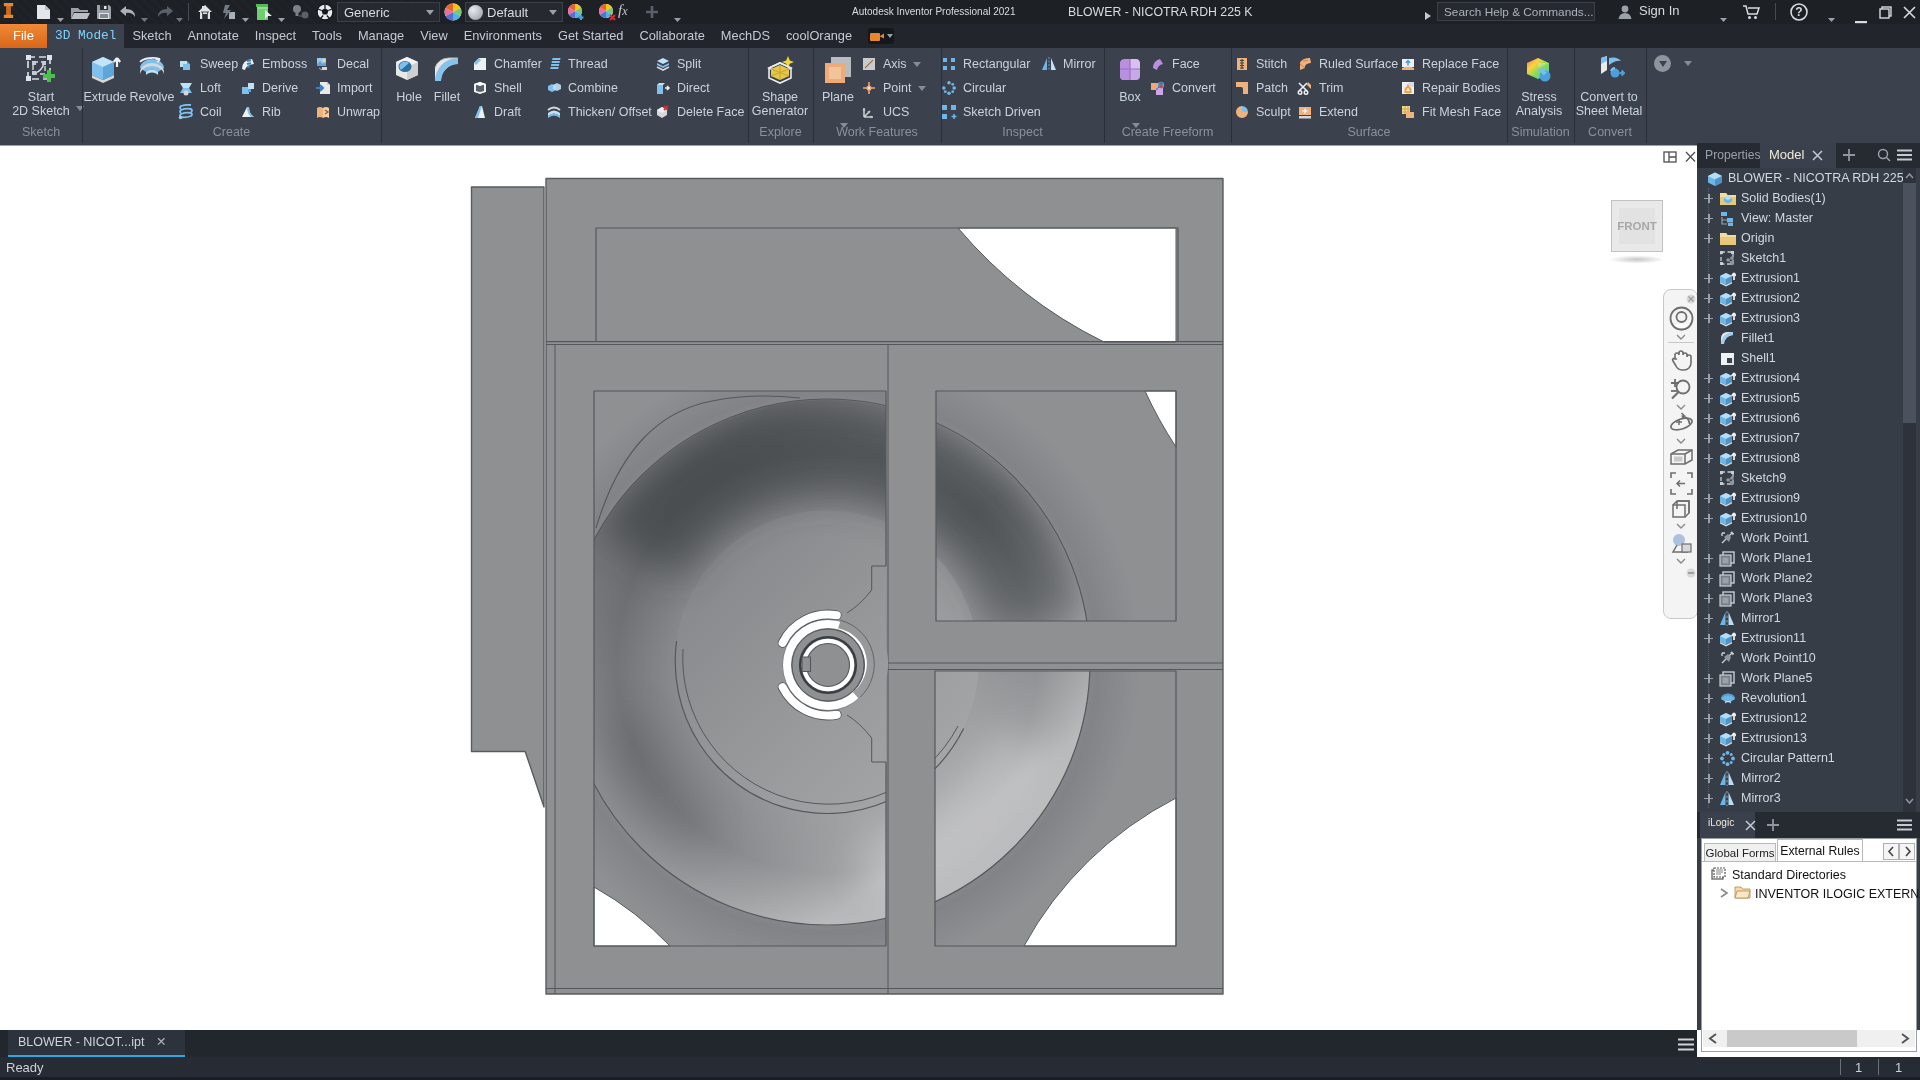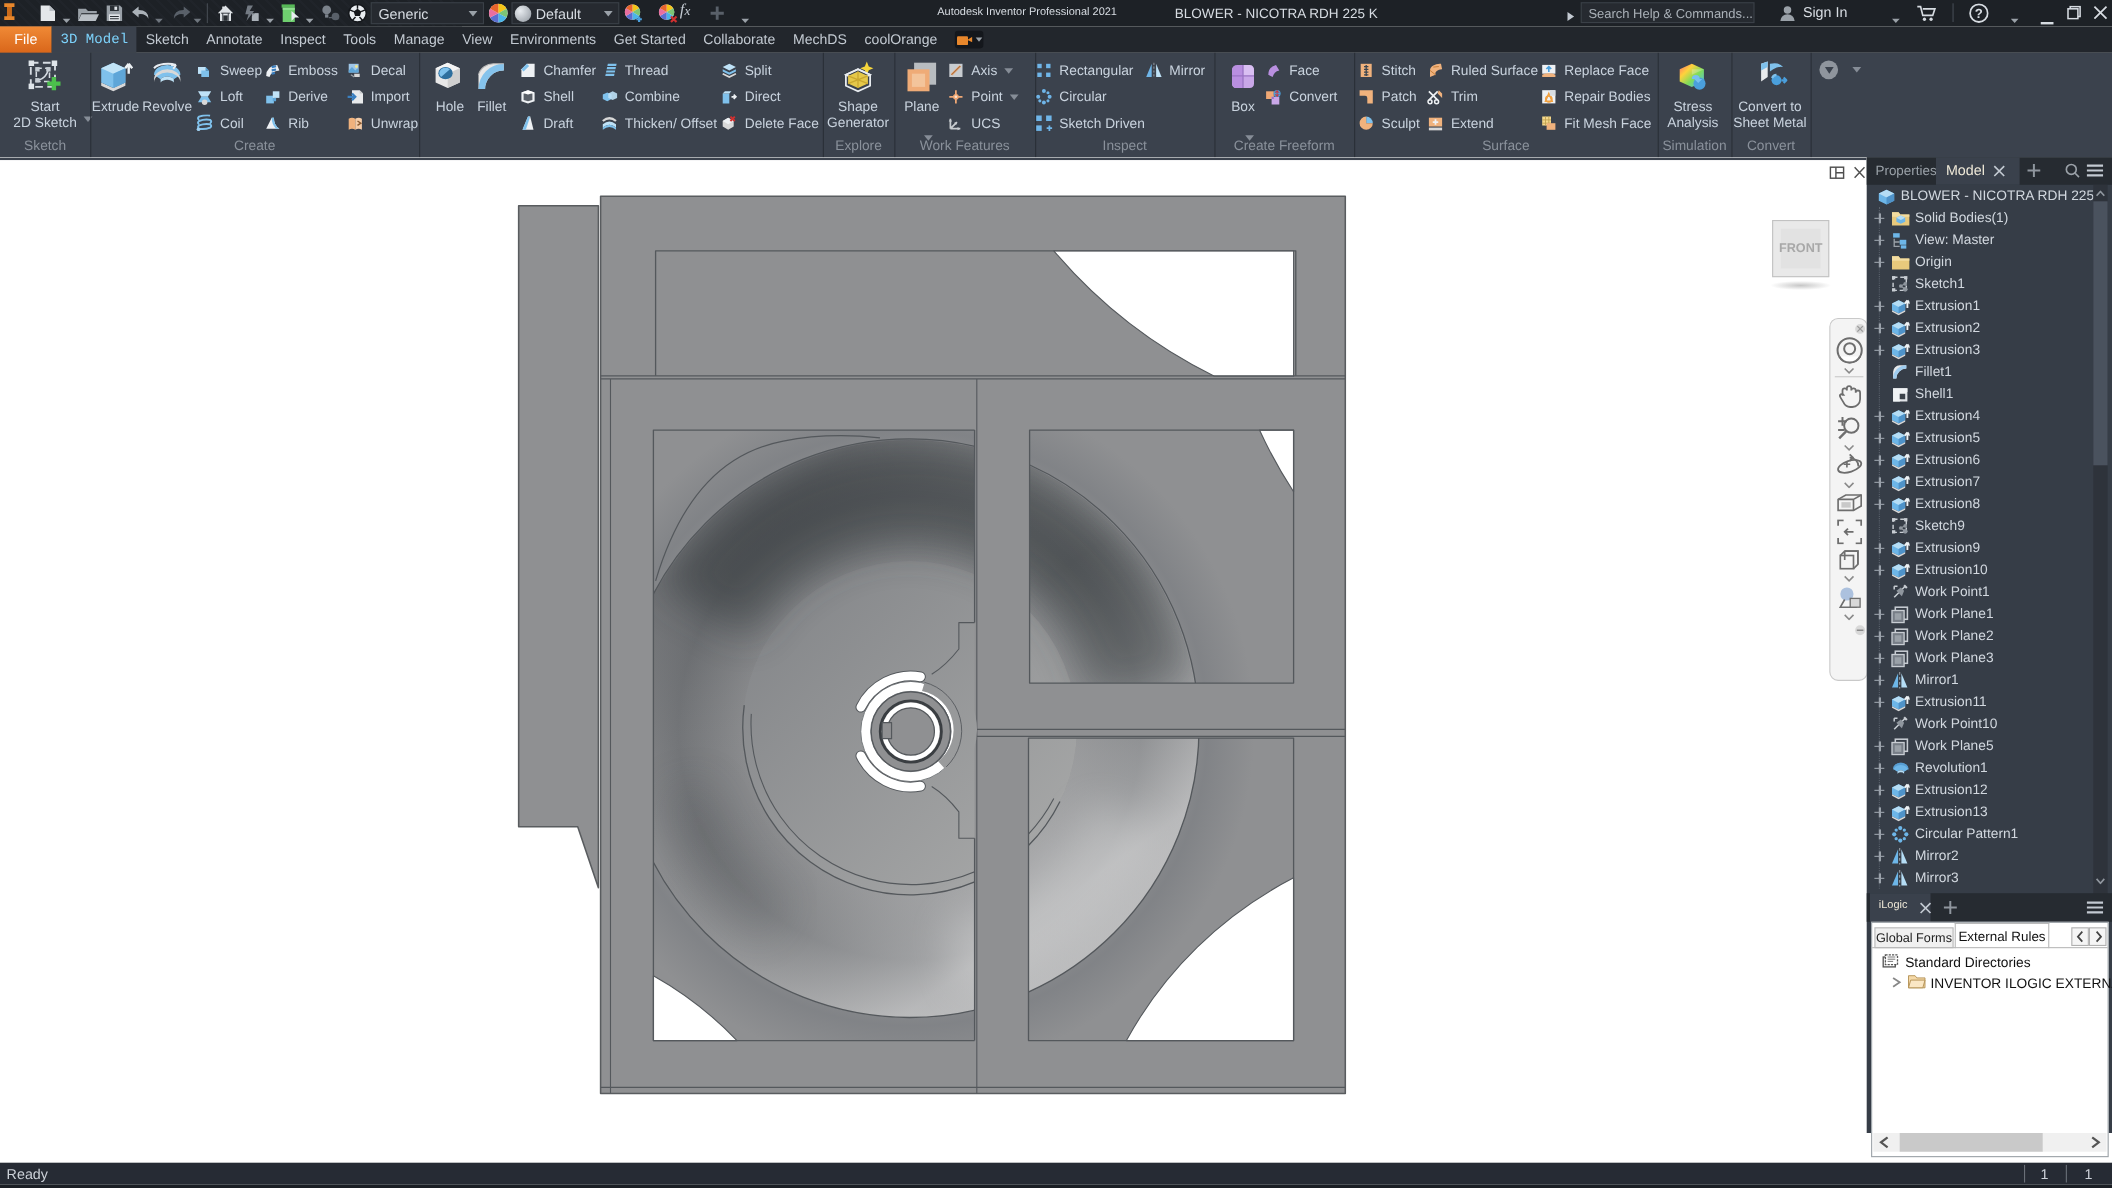--- a/index.html
+++ b/index.html
@@ -1308,20 +1308,27 @@
 <div style="position:absolute;left:1px;top:191px;width:212px;height:17px;background:#f0f0f0"></div>
 <div style="position:absolute;left:25px;top:191px;width:130px;height:17px;background:#c9c9c9"></div>
 <svg style="position:absolute;left:6px;top:194px" width="10" height="11" viewBox="0 0 10 11">
           <path d="M8 1 L2 5.5 L8 10" stroke="#555" stroke-width="2" fill="none"></path>
         </svg>
 <svg style="position:absolute;left:198px;top:194px" width="10" height="11" viewBox="0 0 10 11">
           <path d="M2 1 L8 5.5 L2 10" stroke="#555" stroke-width="2" fill="none"></path>
         </svg>
 </div>
   </div>
+  <div id="doctabs">
+    <div id="doctab"><span style="margin-left:10px">BLOWER - NICOT...ipt</span>
+      <span style="color:#aab2ba;margin-left:8px">✕</span></div>
+    <svg style="position:absolute;left:1678px;top:8px" width="16" height="13" viewBox="0 0 16 13">
+        <path d="M0 1.5 H16 M0 6.5 H16 M0 11.5 H16" stroke="#cfd4da" stroke-width="2.2"></path>
+      </svg>
+  </div>
   <div id="statusbar">
       <span style="position:absolute;left:6px;top:3px">Ready</span>
 <div style="position:absolute;left:1840px;top:2px;width:1px;height:16px;background:#6a7078"></div>
 <span style="position:absolute;left:1855px;top:3px">1</span>
 <div style="position:absolute;left:1878px;top:2px;width:1px;height:16px;background:#6a7078"></div>
 <span style="position:absolute;left:1895px;top:3px">1</span>
     </div>
   <div id="statusbot"></div>
 </div>
 

